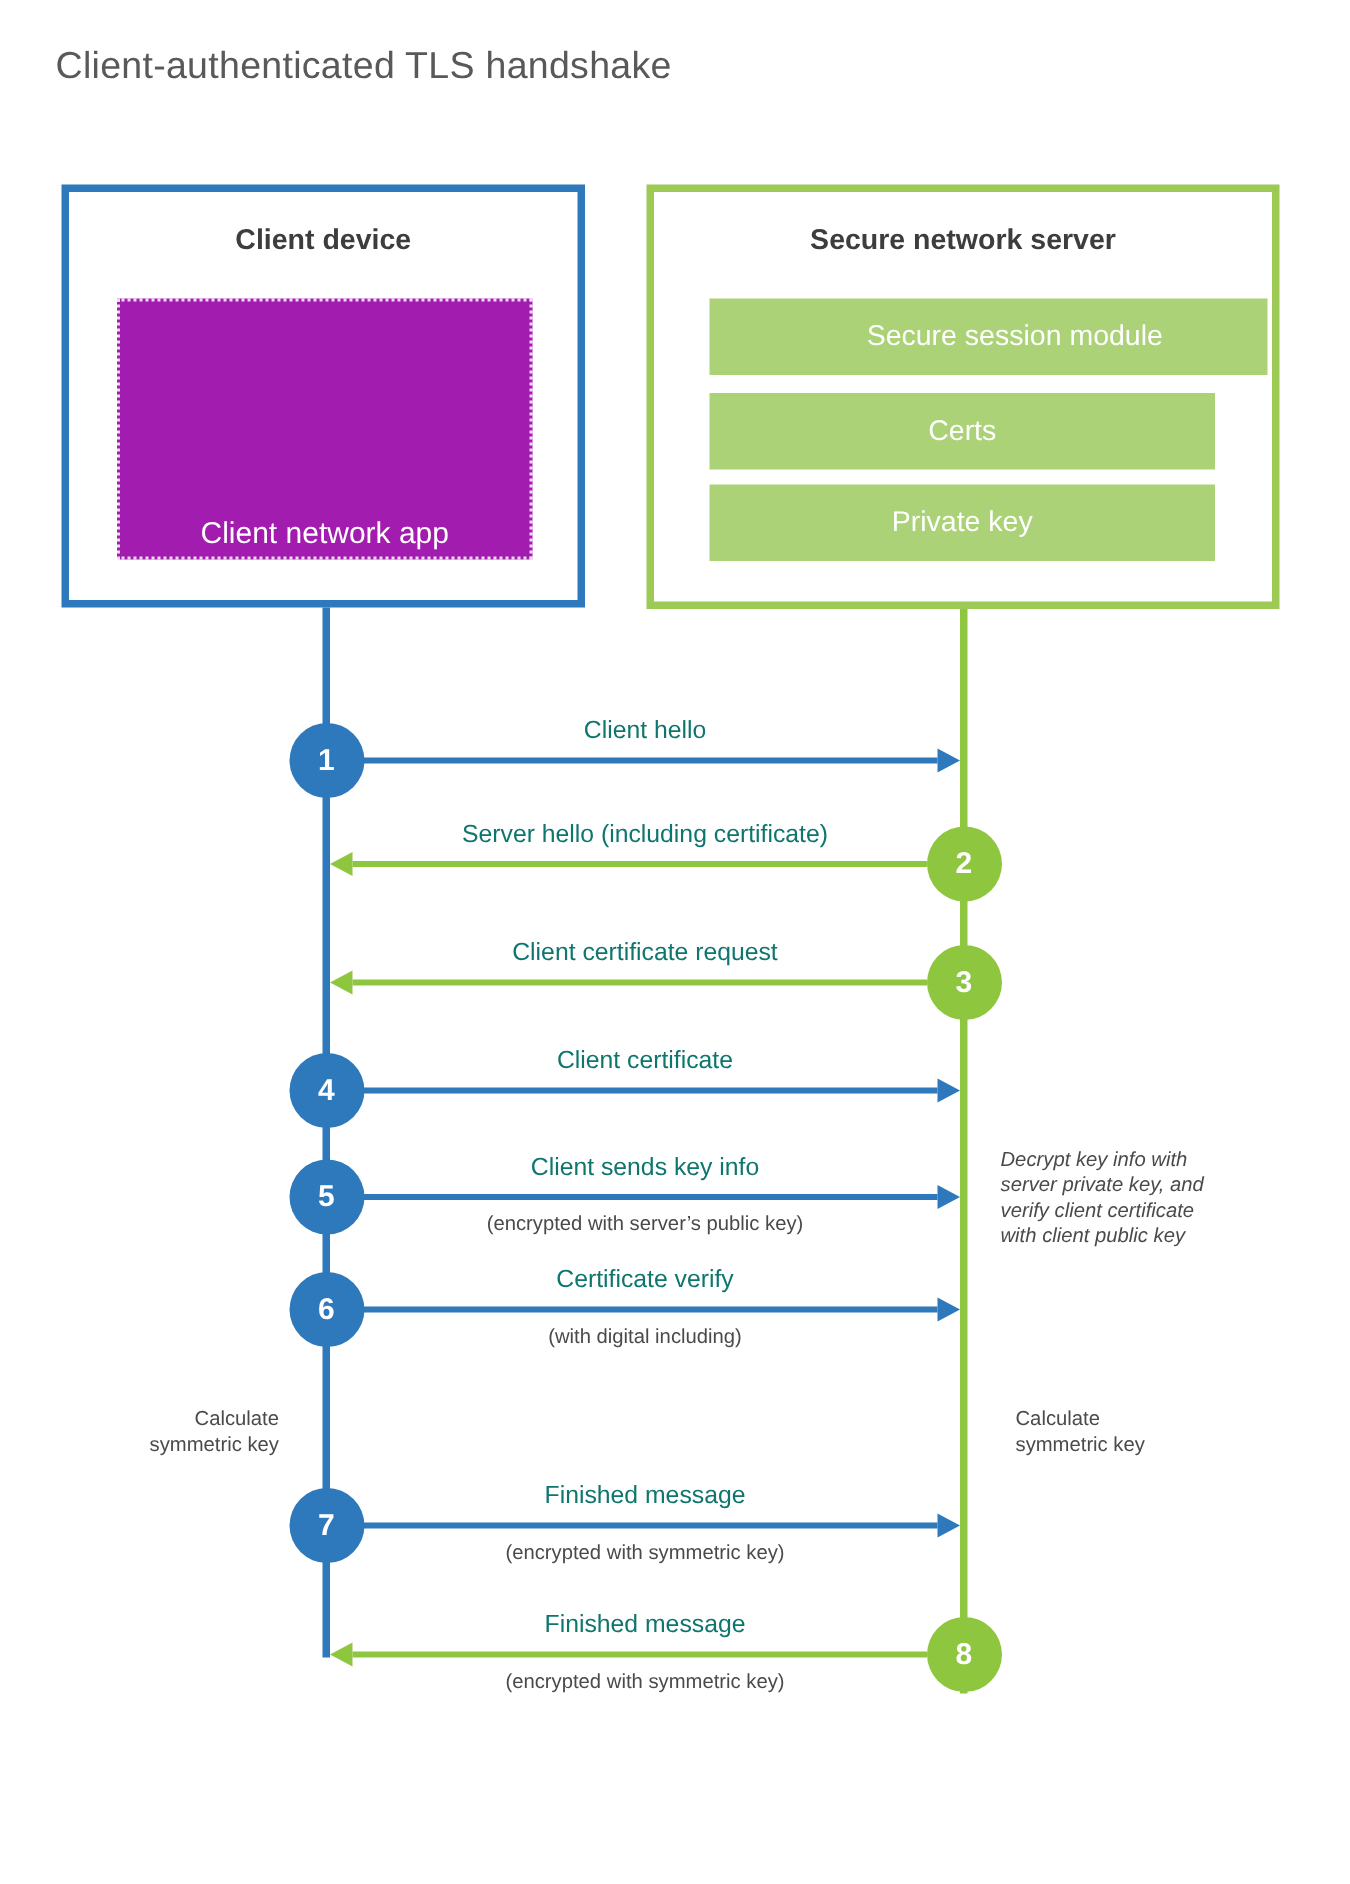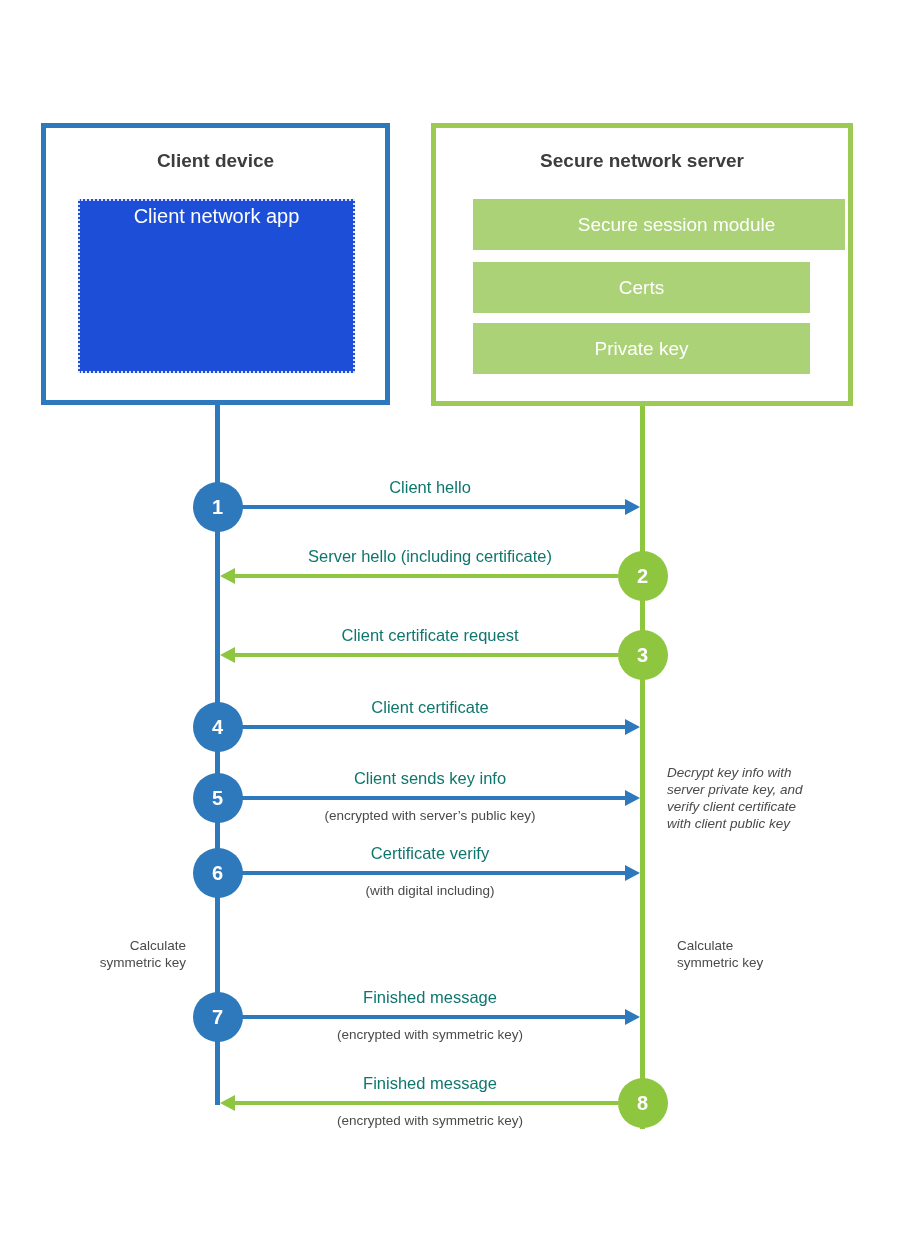--- a/index.html
+++ b/index.html
@@ -7,23 +7,23 @@
   #canvas{position:relative;width:900px;height:1256px;background:#ffffff;overflow:hidden;}
 
   .page-title{position:absolute;left:37px;top:30px;font-size:25px;color:#58595a;letter-spacing:0.2px;}
 
   
   .actor-box{position:absolute;background:#ffffff;box-sizing:border-box;}
   .client-box{left:41px;top:123px;width:349px;height:282px;border:5px solid #2e78bc;}
   .server-box{left:431px;top:123px;width:422px;height:283px;border:5px solid #9cca55;}
   .actor-title{position:absolute;left:0;right:0;top:22px;text-align:center;font-size:19px;font-weight:bold;color:#3d3d3d;}
 
-  .app-box{position:absolute;left:78px;top:199px;width:277px;height:174px;background:#1d4ed8;
+  .app-box{position:absolute;left:78px;top:199px;width:277px;height:174px;background:#a21caf;
            border:2px dotted rgba(255,255,255,0.85);box-sizing:border-box;
-           display:flex;align-items:flex-start;justify-content:center;}
+           display:flex;align-items:flex-end;justify-content:center;}
   .app-box-label{max-width:200px;text-align:center;color:#ffffff;font-size:20px;line-height:30px;}
 
   .server-bar{position:absolute;left:473px;width:337px;height:51px;background:#abd276;
               display:flex;align-items:center;justify-content:center;color:#ffffff;font-size:19px;}
 
   
   .lifeline{position:absolute;width:5px;}
   .lifeline.blue{left:215px;top:405px;height:700px;background:#2e78bc;}
   .lifeline.green{left:640px;top:406px;height:723px;background:#8fc640;}
 
@@ -49,20 +49,21 @@
   .note{position:absolute;font-size:13.5px;line-height:17px;color:#4a4a4a;white-space:pre-line;}
   .note.decrypt{left:667px;top:764px;width:170px;text-align:left;font-style:italic;}
   .note.calc-left{left:56px;top:937px;width:130px;text-align:right;}
   .note.calc-right{left:677px;top:937px;width:130px;text-align:left;}
 </style>
 </head>
 <body>
 
 <div id="canvas">
 
+  <div class="page-title">Client-authenticated TLS handshake</div>
 
   <div class="actor-box client-box">
     <div class="actor-title">Client device</div>
   </div>
   <div class="app-box">
     <div class="app-box-label">Client network app</div>
   </div>
 
   <div class="actor-box server-box">
     <div class="actor-title">Secure network server</div>

